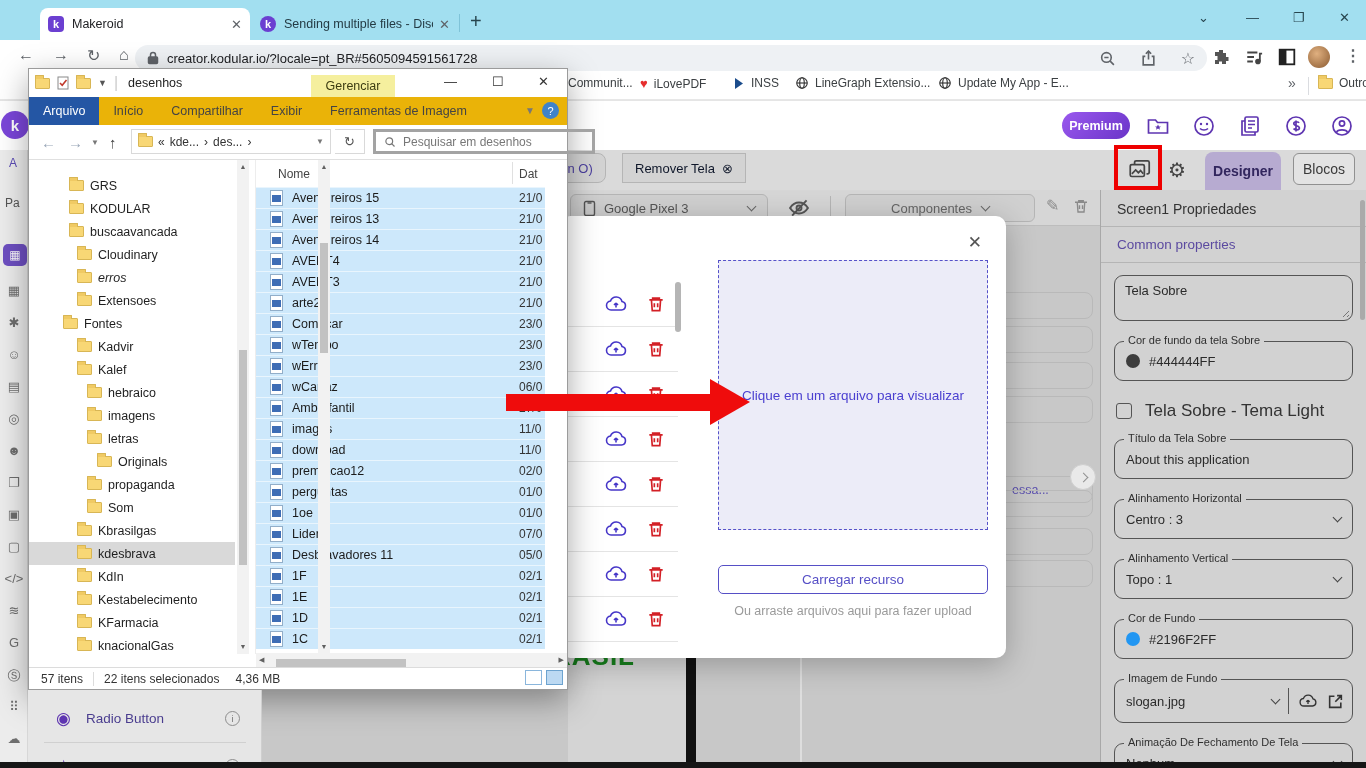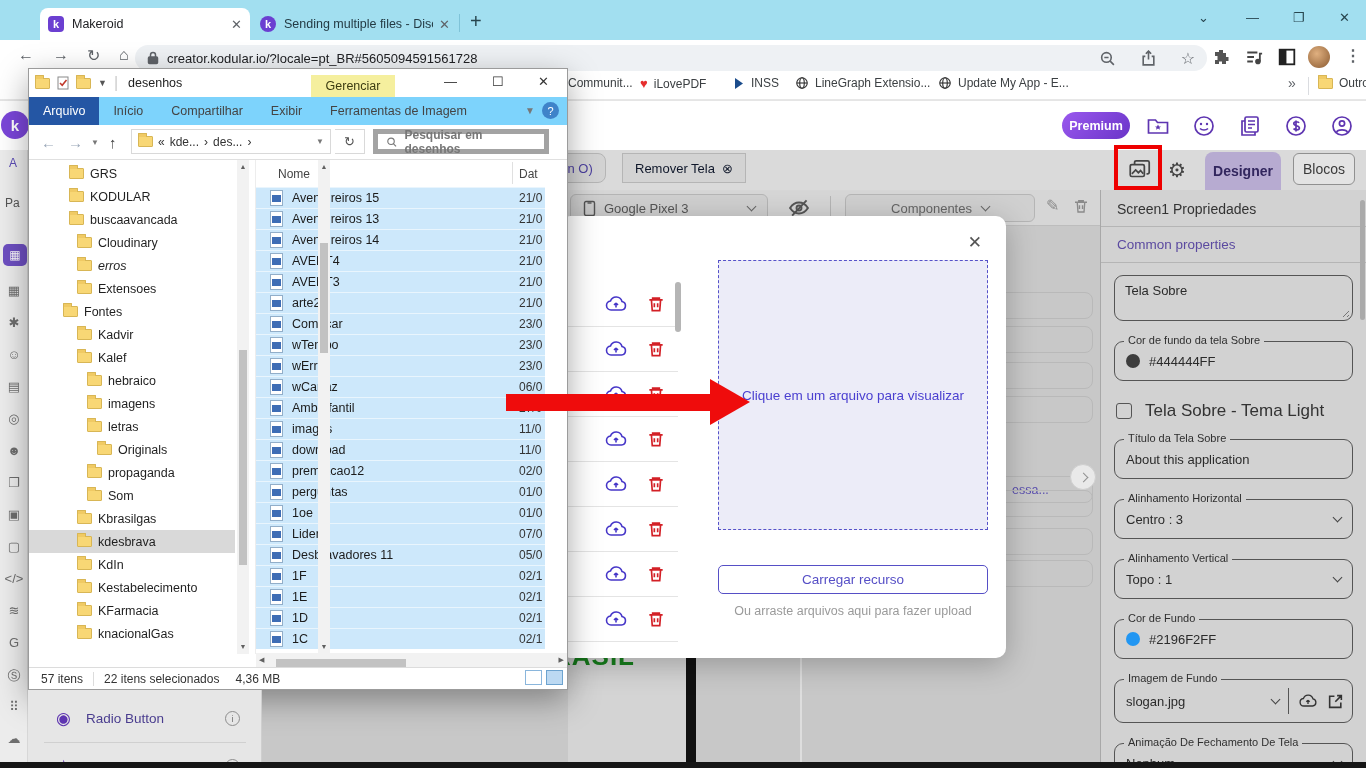--- a/index.html
+++ b/index.html
@@ -88,35 +88,35 @@
   .mbtn{position:absolute;left:158px;top:349px;width:270px;height:29px;border:1.5px solid #564fc6;border-radius:5px;background:#fff;color:#564fc6;font-size:13.5px;display:flex;align-items:center;justify-content:center;}
   .mdrag{position:absolute;left:128px;top:388px;width:330px;text-align:center;color:#9a9a9a;font-size:12.5px;}
 
   
   .explorer{left:28px;top:68px;width:540px;height:622px;background:#fff;border:1px solid #9b9b9b;box-shadow:0 10px 30px rgba(0,0,0,.35);}
   .etitle{position:absolute;left:0;top:0;width:538px;height:28px;background:#fff;display:flex;align-items:center;}
   .qat{display:flex;align-items:center;gap:7px;margin-left:6px;}
   .ewtitle{font-size:12.5px;color:#222;margin-left:10px;}
   .manage{position:absolute;left:282px;top:6px;width:84px;height:22px;background:#f5ef9e;color:#3d3d12;font-size:12.5px;display:flex;align-items:center;justify-content:center;}
   .ectl{position:absolute;top:5px;font-size:13px;color:#333;}
-  .emenu{position:absolute;left:0;top:28px;width:538px;height:28px;background:#7dd3fc;display:flex;align-items:center;font-size:12.5px;color:#444;}
+  .emenu{position:absolute;left:0;top:28px;width:538px;height:28px;background:#eab308;display:flex;align-items:center;font-size:12.5px;color:#444;}
   .mi{padding:0 14px;height:28px;display:flex;align-items:center;}
   .mi.file{background:#2456a4;color:#fff;}
   .helpq{position:absolute;right:8px;top:33px;width:17px;height:17px;border-radius:50%;background:#3f83c9;color:#fff;font-size:11px;display:flex;align-items:center;justify-content:center;}
   .ribchev{position:absolute;right:32px;top:36px;color:#777;font-size:10px;}
   .enav{position:absolute;left:0;top:56px;width:538px;height:34px;background:#fff;display:flex;align-items:center;}
   .navarrow{font-size:15px;margin-left:12px;}
   .crumbbox{position:absolute;left:102px;top:4px;width:200px;height:25px;border:1px solid #d9d9d9;display:flex;align-items:center;font-size:12px;color:#333;padding:0 6px;gap:5px;}
   .refbox{position:absolute;left:306px;top:4px;width:30px;height:25px;border:1px solid #d9d9d9;border-left:none;display:flex;align-items:center;justify-content:center;color:#555;font-size:13px;}
-  .searchbox{position:absolute;left:344px;top:4px;width:176px;height:25px;border:5px solid #a3a3a3;display:flex;align-items:center;padding:0 8px;gap:7px;font-weight:bold;}
+  .searchbox{position:absolute;left:344px;top:4px;width:222px;height:25px;border:3px solid #a3a3a3;display:flex;align-items:center;padding:0 8px;gap:7px;}
   .searchbox span{font-size:12px;color:#777;}
   .fold{position:relative;width:15px;height:11px;background:#f8d775;border:1px solid #d8b655;border-radius:1px;flex:0 0 15px;}
   .fold::before{content:"";position:absolute;left:-1px;top:-4px;width:7px;height:3px;background:#f0ca64;border:1px solid #d8b655;border-bottom:none;border-radius:1px 1px 0 0;}
   .econtent{position:absolute;left:0;top:90px;width:538px;height:494px;border-top:1px solid #e0e0e0;background:#fff;}
-  .tree{position:absolute;left:0;top:0;width:226px;height:494px;overflow:hidden;text-align:right;}
+  .tree{position:absolute;left:0;top:12px;width:226px;height:494px;overflow:hidden;text-align:right;}
   .trow{position:absolute;left:0;width:206px;height:23px;display:flex;align-items:center;gap:6px;font-size:12.5px;color:#1f1f1f;}
   .trow.sel{background:#d9d9d9;width:206px;}
   .tree-sb{position:absolute;left:208px;top:0;width:12px;height:494px;background:#f2f2f2;}
   .pane-div{position:absolute;left:226px;top:0;width:1px;height:494px;background:#ededed;}
   .list{position:absolute;left:227px;top:0;width:301px;height:494px;}
   .lheader{position:absolute;left:0;top:0;width:301px;height:27px;font-size:12px;color:#444;}
   .frow{position:absolute;left:0;width:289px;height:21px;background:#cde8fb;border-top:1px solid #e9f5fd;display:flex;align-items:center;}
   .ficon{position:relative;width:13px;height:16px;background:#fff;border:1px solid #92aec9;margin-left:14px;flex:0 0 13px;}
   .ficon::after{content:"";position:absolute;left:1px;top:4px;width:9px;height:7px;background:#3e6db5;}
   .fname{font-size:12.5px;color:#1b1b1b;margin-left:9px;flex:1;white-space:nowrap;overflow:hidden;}

